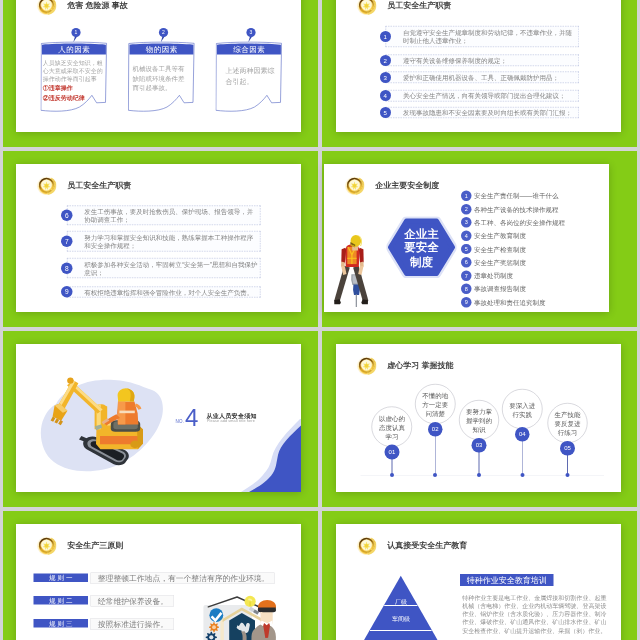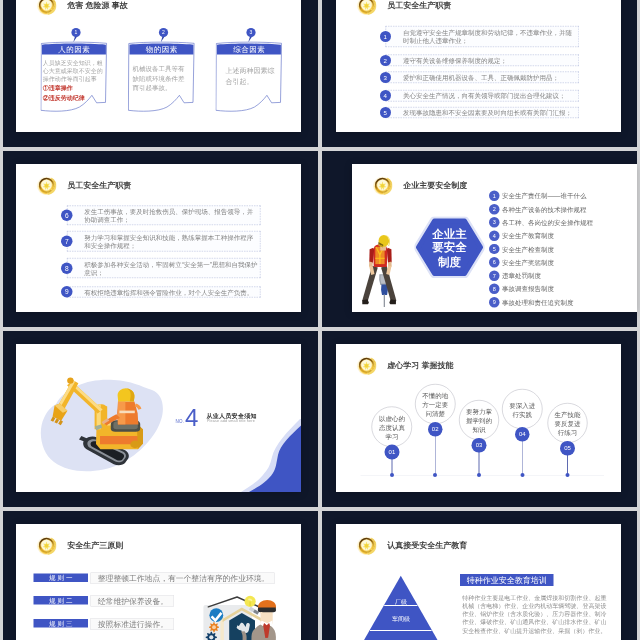--- a/index.html
+++ b/index.html
@@ -1,17 +1,17 @@
 <!DOCTYPE html>
 <html><head>
 <meta charset="utf-8">
 <style>
   html,body{margin:0;padding:0;background:#ffffff;}
   body{width:640px;height:640px;overflow:hidden;font-family:"Liberation Sans",sans-serif;}
-  .page{position:relative;width:640px;height:640px;background:#0f172a;overflow:hidden;}
+  .page{position:relative;width:640px;height:640px;background:#84cc16;overflow:hidden;}
   .divider-h{position:absolute;left:0;width:640px;height:3.6px;background:#d3d4d6;}
   .divider-v{position:absolute;top:0;height:640px;width:3.6px;background:#d3d4d6;left:318px;}
   .border-l{position:absolute;top:0;left:0;width:3px;height:640px;background:#d3d4d6;}
   .border-r{position:absolute;top:0;left:637px;width:3px;height:640px;background:#d3d4d6;}
   .slide{position:absolute;width:285px;height:148px;background:#fff;overflow:hidden;
          box-shadow:0 1px 8px rgba(0,0,0,.20);}
   .inner{position:absolute;left:0;top:0;width:570px;height:296px;transform:scale(.5);transform-origin:0 0;}
 
   .t-emblem{position:absolute;left:41px;top:22px;width:40px;height:40px;}
   .t-title{position:absolute;left:102.5px;top:34px;font-size:16px;font-weight:bold;color:#3d3d3d;
@@ -221,21 +221,21 @@
       <div class="dlist-txt" style="left:33.6px;top:4.0px;width:347.59999999999997px;font-size:13px;line-height:16px">积极参加各种安全活动，牢固树立“安全第一”思想和自我保护意识；</div>
     </div>
     <div class="dlist-num" style="left:90.3px;top:196.7px;width:23.0px;height:23.0px;line-height:23.0px;font-size:13.2px">8</div>
     <div class="dlist-box" style="left:101.8px;top:244.5px;width:387.2px;height:22px">
       <div class="dlist-txt" style="left:33.6px;top:3.0px;width:347.59999999999997px;font-size:13px;line-height:16px">有权拒绝违章指挥和强令冒险作业，对个人安全生产负责。</div>
     </div>
     <div class="dlist-num" style="left:90.3px;top:244.0px;width:23.0px;height:23.0px;line-height:23.0px;font-size:13.2px">9</div>
    </div>
   </div>
 
-  <div class="slide" style="left:352px;top:164px">
+  <div class="slide" style="left:324px;top:164px">
    <div class="inner">
     <svg class="t-emblem" viewBox="0 0 40 40">
       <circle cx="20" cy="20.8" r="19.4" fill="url(#eg)"></circle>
       <path d="M7.8 25.6 A14.8 14.8 0 0 0 22.0 37.2 L20.4 33.4 A11.6 11.6 0 0 1 10.8 24.6 Z" fill="#f0ae22" opacity=".95"></path>
       <path d="M4.4 22.0 A16.2 16.2 0 0 0 20.6 38.2 L20.6 34.4 A12.6 12.6 0 0 1 8.0 22.0 Z" fill="#f7c63c" opacity=".85"></path>
       <path d="M30.0 8.2 A15.6 15.6 0 0 1 24.0 36.8" fill="none" stroke="#f2d153" stroke-width="5.2" stroke-linecap="round" opacity=".8"></path>
       <path d="M31.6 9.6 l3.2 .4 M33.6 12.8 l3.4 .0 M34.6 16.4 l3.4 -.4 M34.8 20.2 l3.2 -.8 M34.2 24.0 l3.0 -1.2 M32.8 27.6 l2.8 -1.8 M30.6 30.8 l2.4 -2.4 M27.8 33.4 l1.8 -2.8" stroke="#d9a520" stroke-width="1.2" opacity=".75"></path>
       <path d="M8.6 27.6 A13.4 13.4 0 1 1 31.4 27.6" fill="none" stroke="url(#er)" stroke-width="3.4" stroke-linecap="round"></path>
       <path d="M9.4 29.2 A13.2 13.2 0 0 0 28.8 31.0" fill="none" stroke="#caa12c" stroke-width="2.6" stroke-linecap="round" opacity=".9"></path>
       <circle cx="20" cy="20.2" r="10.6" fill="#fdf8da"></circle>

